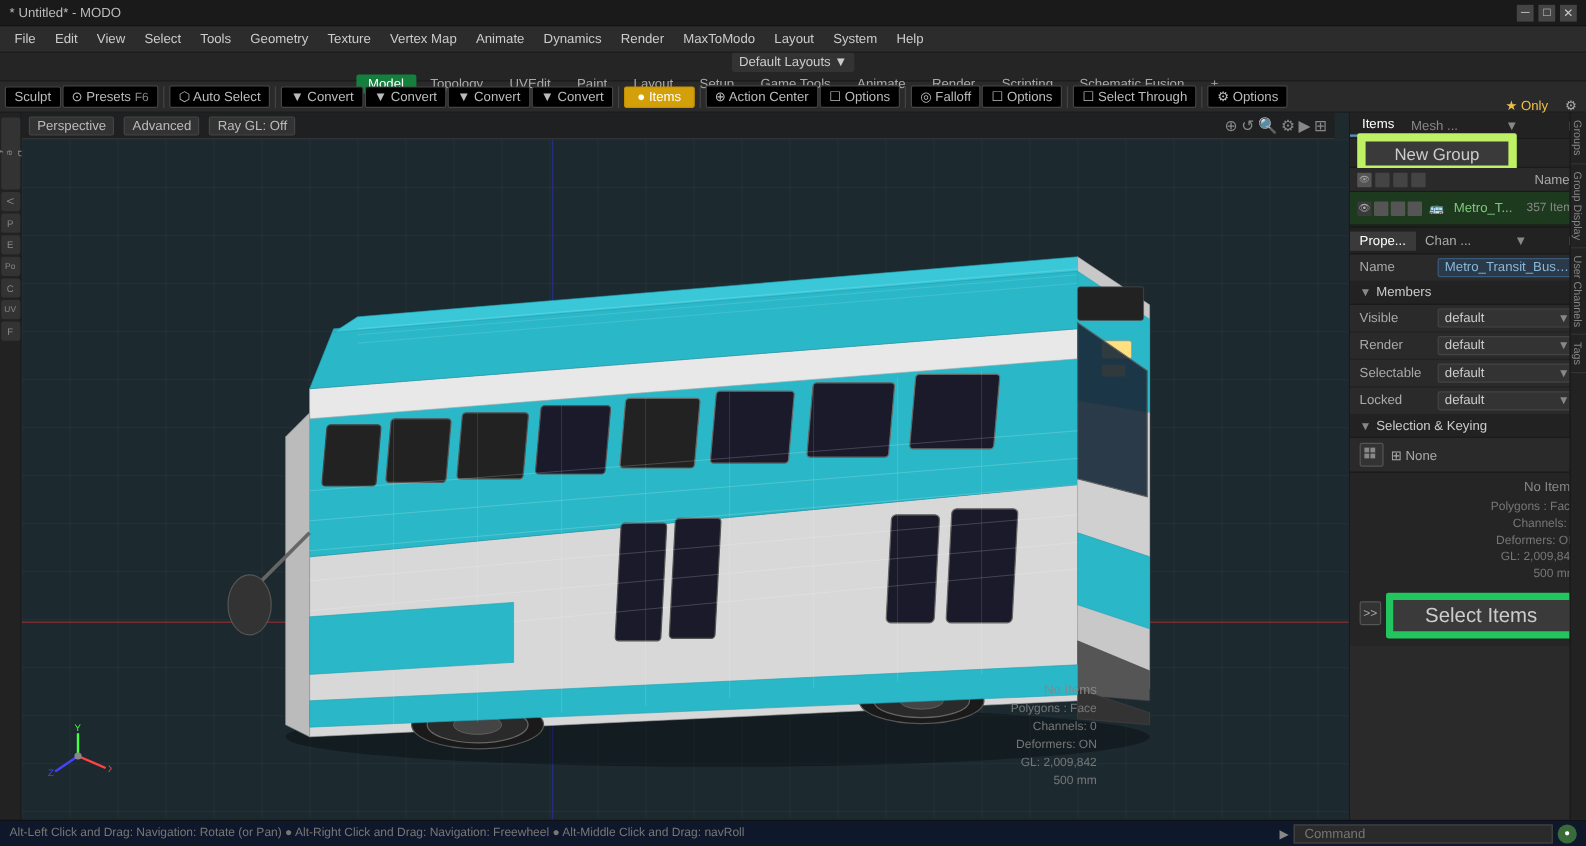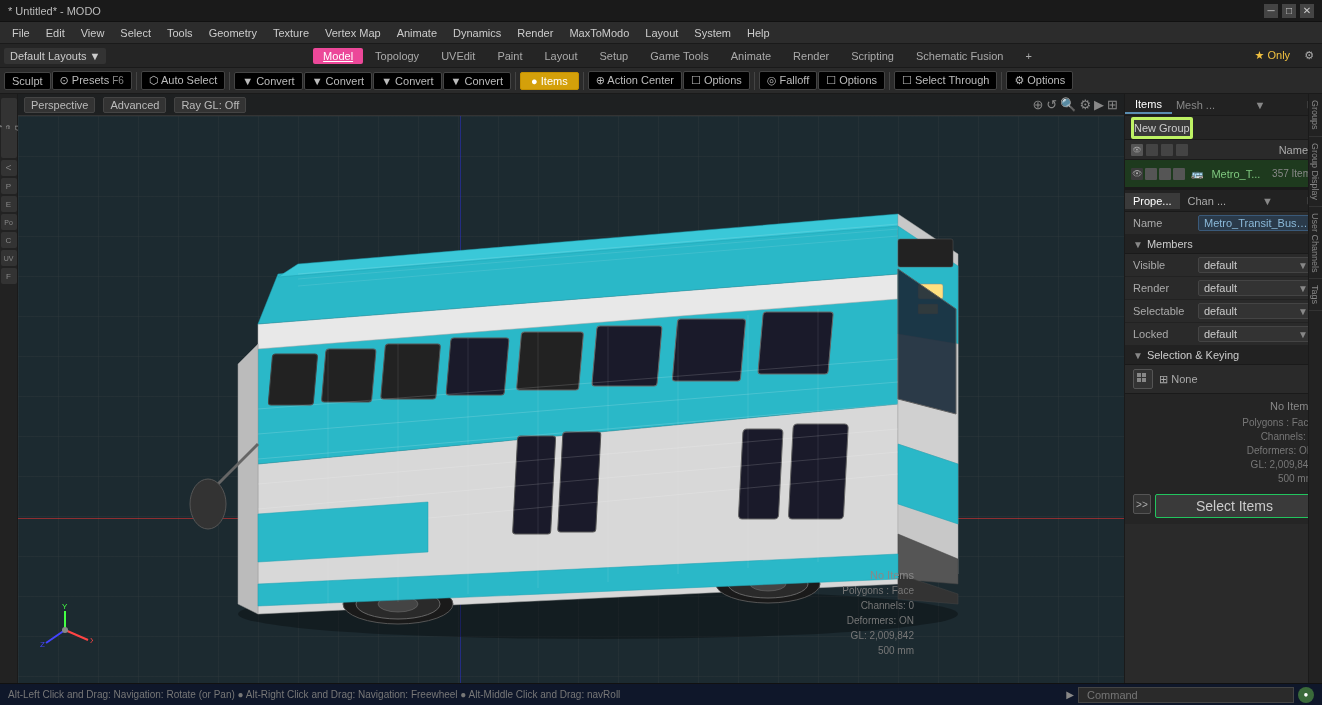--- a/index.html
+++ b/index.html
@@ -49,35 +49,36 @@
 
     
     #layout-bar {
       height: 24px;
       background: #252525;
       display: flex;
       align-items: center;
       border-bottom: 1px solid #1a1a1a;
       padding: 0 4px;
       gap: 2px;
+      flex-direction: column;
     }
     .layout-dropdown {
       display: flex; align-items: center; gap: 2px;
       background: #333; border-radius: 2px; padding: 2px 6px;
       font-size: 11px; color: #ccc; cursor: pointer;
     }
     .layout-tabs-center {
       flex: 1; display: flex; justify-content: center; gap: 2px;
     }
     .layout-tab {
       padding: 2px 10px;
       font-size: 11px; color: #aaa; cursor: pointer;
       border-radius: 2px;
     }
-    .layout-tab.active { background: #ec4899; color: #fff; text-decoration: underline; }
+    .layout-tab.active { background: #15803d; color: #fff; text-decoration: underline; }
     .layout-right { display: flex; align-items: center; gap: 4px; margin-left: auto; }
     .star-only { color: #f0c040; font-size: 11px; padding: 2px 6px; }
     .settings-btn { padding: 2px 4px; color: #aaa; cursor: pointer; }
 
     
     #toolbar {
       height: 26px;
       background: #2a2a2a;
       display: flex;
       align-items: center;
@@ -129,21 +130,21 @@
 
     
     #viewport {
       flex: 1;
       background: #1e2a2e;
       position: relative;
       overflow: hidden;
     }
     #viewport-header {
       position: absolute;
-      top: 0; left: 0; right: 0;
+      top: 0; left: 0; right: 12px;
       height: 22px;
       background: rgba(30,30,30,0.85);
       display: flex;
       align-items: center;
       padding: 0 6px;
       gap: 8px;
       z-index: 10;
       border-bottom: 1px solid #333;
     }
     .vp-btn {
@@ -188,22 +189,22 @@
       height: 24px;
       background: #252525;
       display: flex;
       align-items: center;
       padding: 0 6px;
       border-bottom: 1px solid #1a1a1a;
       font-size: 11px; color: #ccc;
       gap: 4px;
     }
     .new-group-btn {
-      background: #3a3a3a; border: 3px solid #bef264;
-      padding: 2px 0; font-size: 11px; color: #ccc;
+      background: #3a3a3a; border: 7px solid #bef264;
+      padding: 2px 24px; font-size: 14px; color: #ccc;
       border-radius: 2px; cursor: pointer;
     }
 
     #items-columns {
       height: 20px;
       background: #2a2a2a;
       display: flex;
       align-items: center;
       padding: 0 6px;
       border-bottom: 1px solid #1a1a1a;
@@ -297,22 +298,22 @@
     
     #bottom-right-info {
       background: #252525;
       padding: 6px 8px;
       border-top: 1px solid #1a1a1a;
     }
     .no-items-text { font-size: 11px; color: #888; text-align: right; margin-bottom: 4px; }
     .polys-info { font-size: 10px; color: #777; text-align: right; line-height: 1.4; }
     .select-items-btn {
       width: 100%;
-      background: #3a3a3a; border: 1px solid #22c55e;
-      padding: 3px 0; font-size: 14px; color: #ccc;
+      background: #3a3a3a; border: 6px solid #22c55e;
+      padding: 3px 0; font-size: 17px; color: #ccc;
       border-radius: 2px; cursor: pointer; margin-top: 4px;
       display: flex; align-items: center; justify-content: center; gap: 4px;
     }
 
     
     #status-bar {
       height: 22px;
       background: #0f172a;
       display: flex;
       align-items: center;

